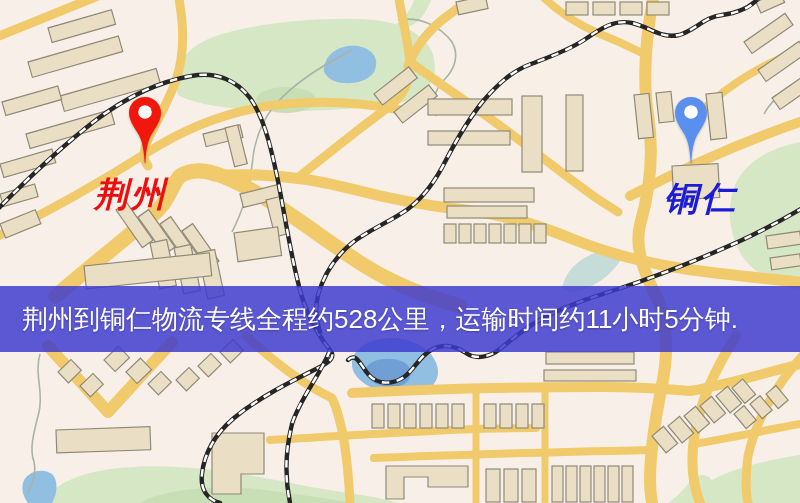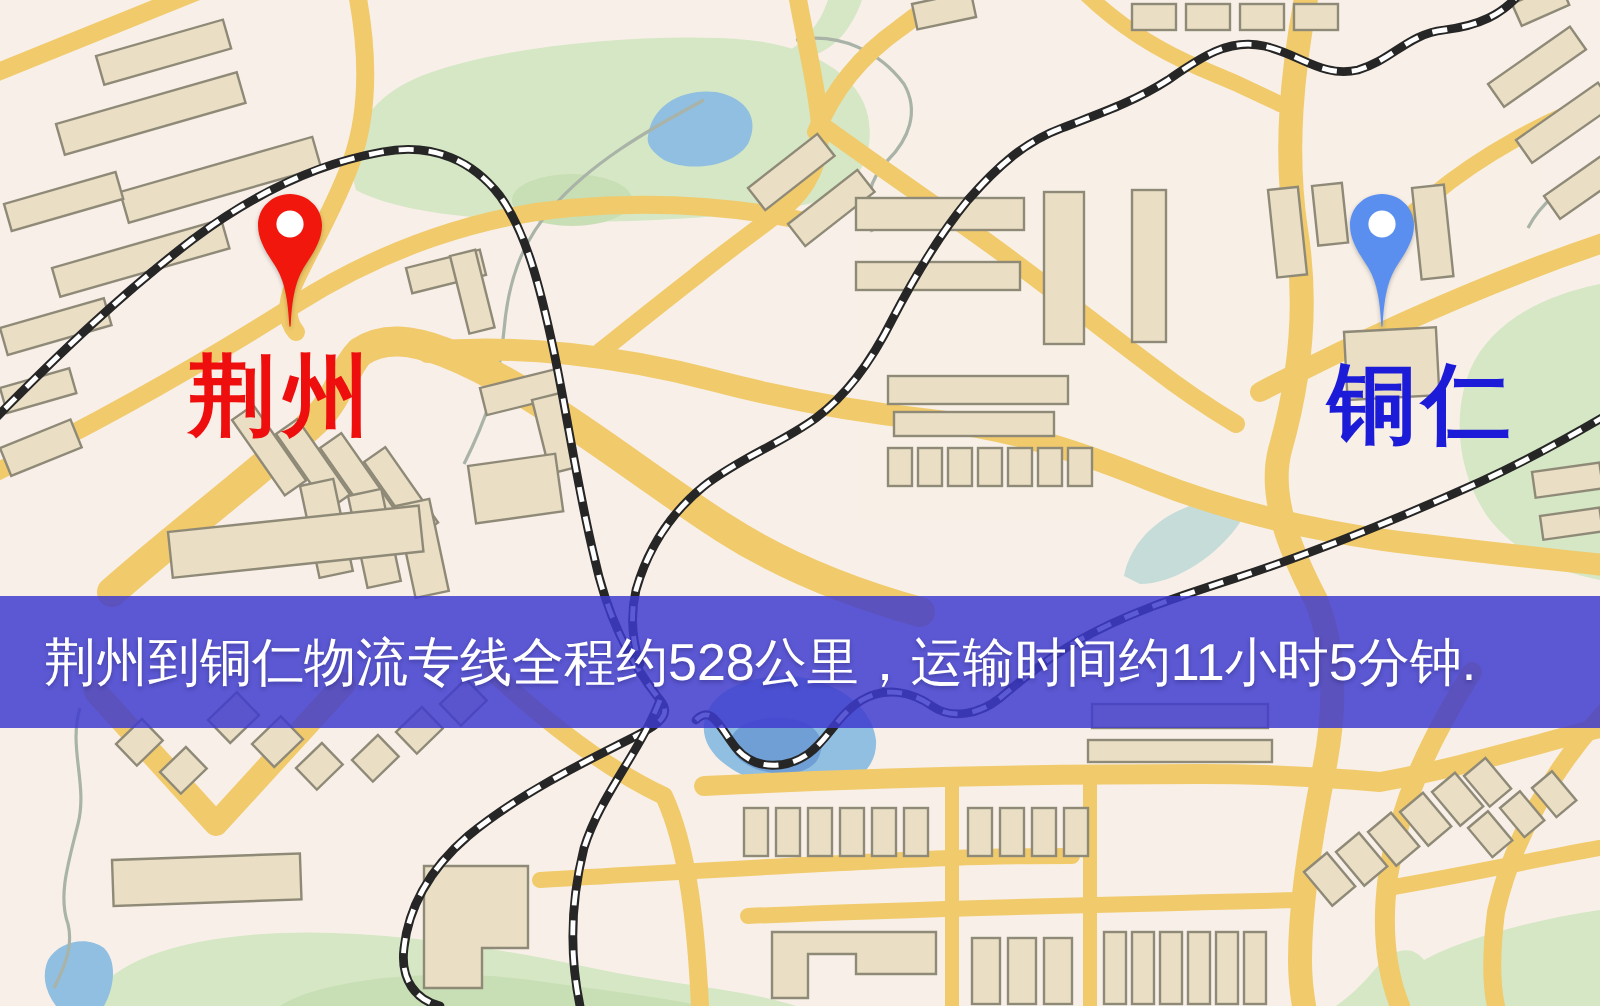--- a/index.html
+++ b/index.html
@@ -16,27 +16,27 @@
   .stream{fill:none;stroke:#a9b3a7;stroke-width:1.6;}
   .park{fill:#d5e7c4;}
   .park-dk{fill:#c8deb4;}
   .water{fill:#90bfe2;}
   .water-dk{fill:#6f9fd4;}
   .pin{position:absolute;width:34px;height:70px;}
   .pin svg{display:block;width:34px;height:70px;filter:drop-shadow(0 1px 1px rgba(0,0,0,0.25));}
   .pin-origin{left:128px;top:96px;}
   .pin-dest{left:674px;top:96px;}
   .city-label{
-    position:absolute;font-weight:bold;font-size:44px;line-height:1;
-    letter-spacing:3px;white-space:nowrap;
+    position:absolute;font-weight:bold;font-size:34px;line-height:1;
+    letter-spacing:3px;white-space:nowrap;font-style:italic;
   }
   .origin-label{left:94px;top:177px;color:#ef0e0e;}
   .dest-label{left:646px;top:181px;color:#1b1bd8;margin-left:18px;}
   .banner{
-    position:absolute;left:0;top:298px;width:800px;height:66px;
+    position:absolute;left:0;top:286px;width:800px;height:66px;
     background:rgba(62,58,206,0.84);display:flex;align-items:center;
   }
   .banner span{
     color:#ffffff;font-size:26px;padding-left:22px;white-space:nowrap;
     text-shadow:0 1px 2px rgba(20,20,80,0.35);
   }
 </style>
 </head>
 <body>
 

